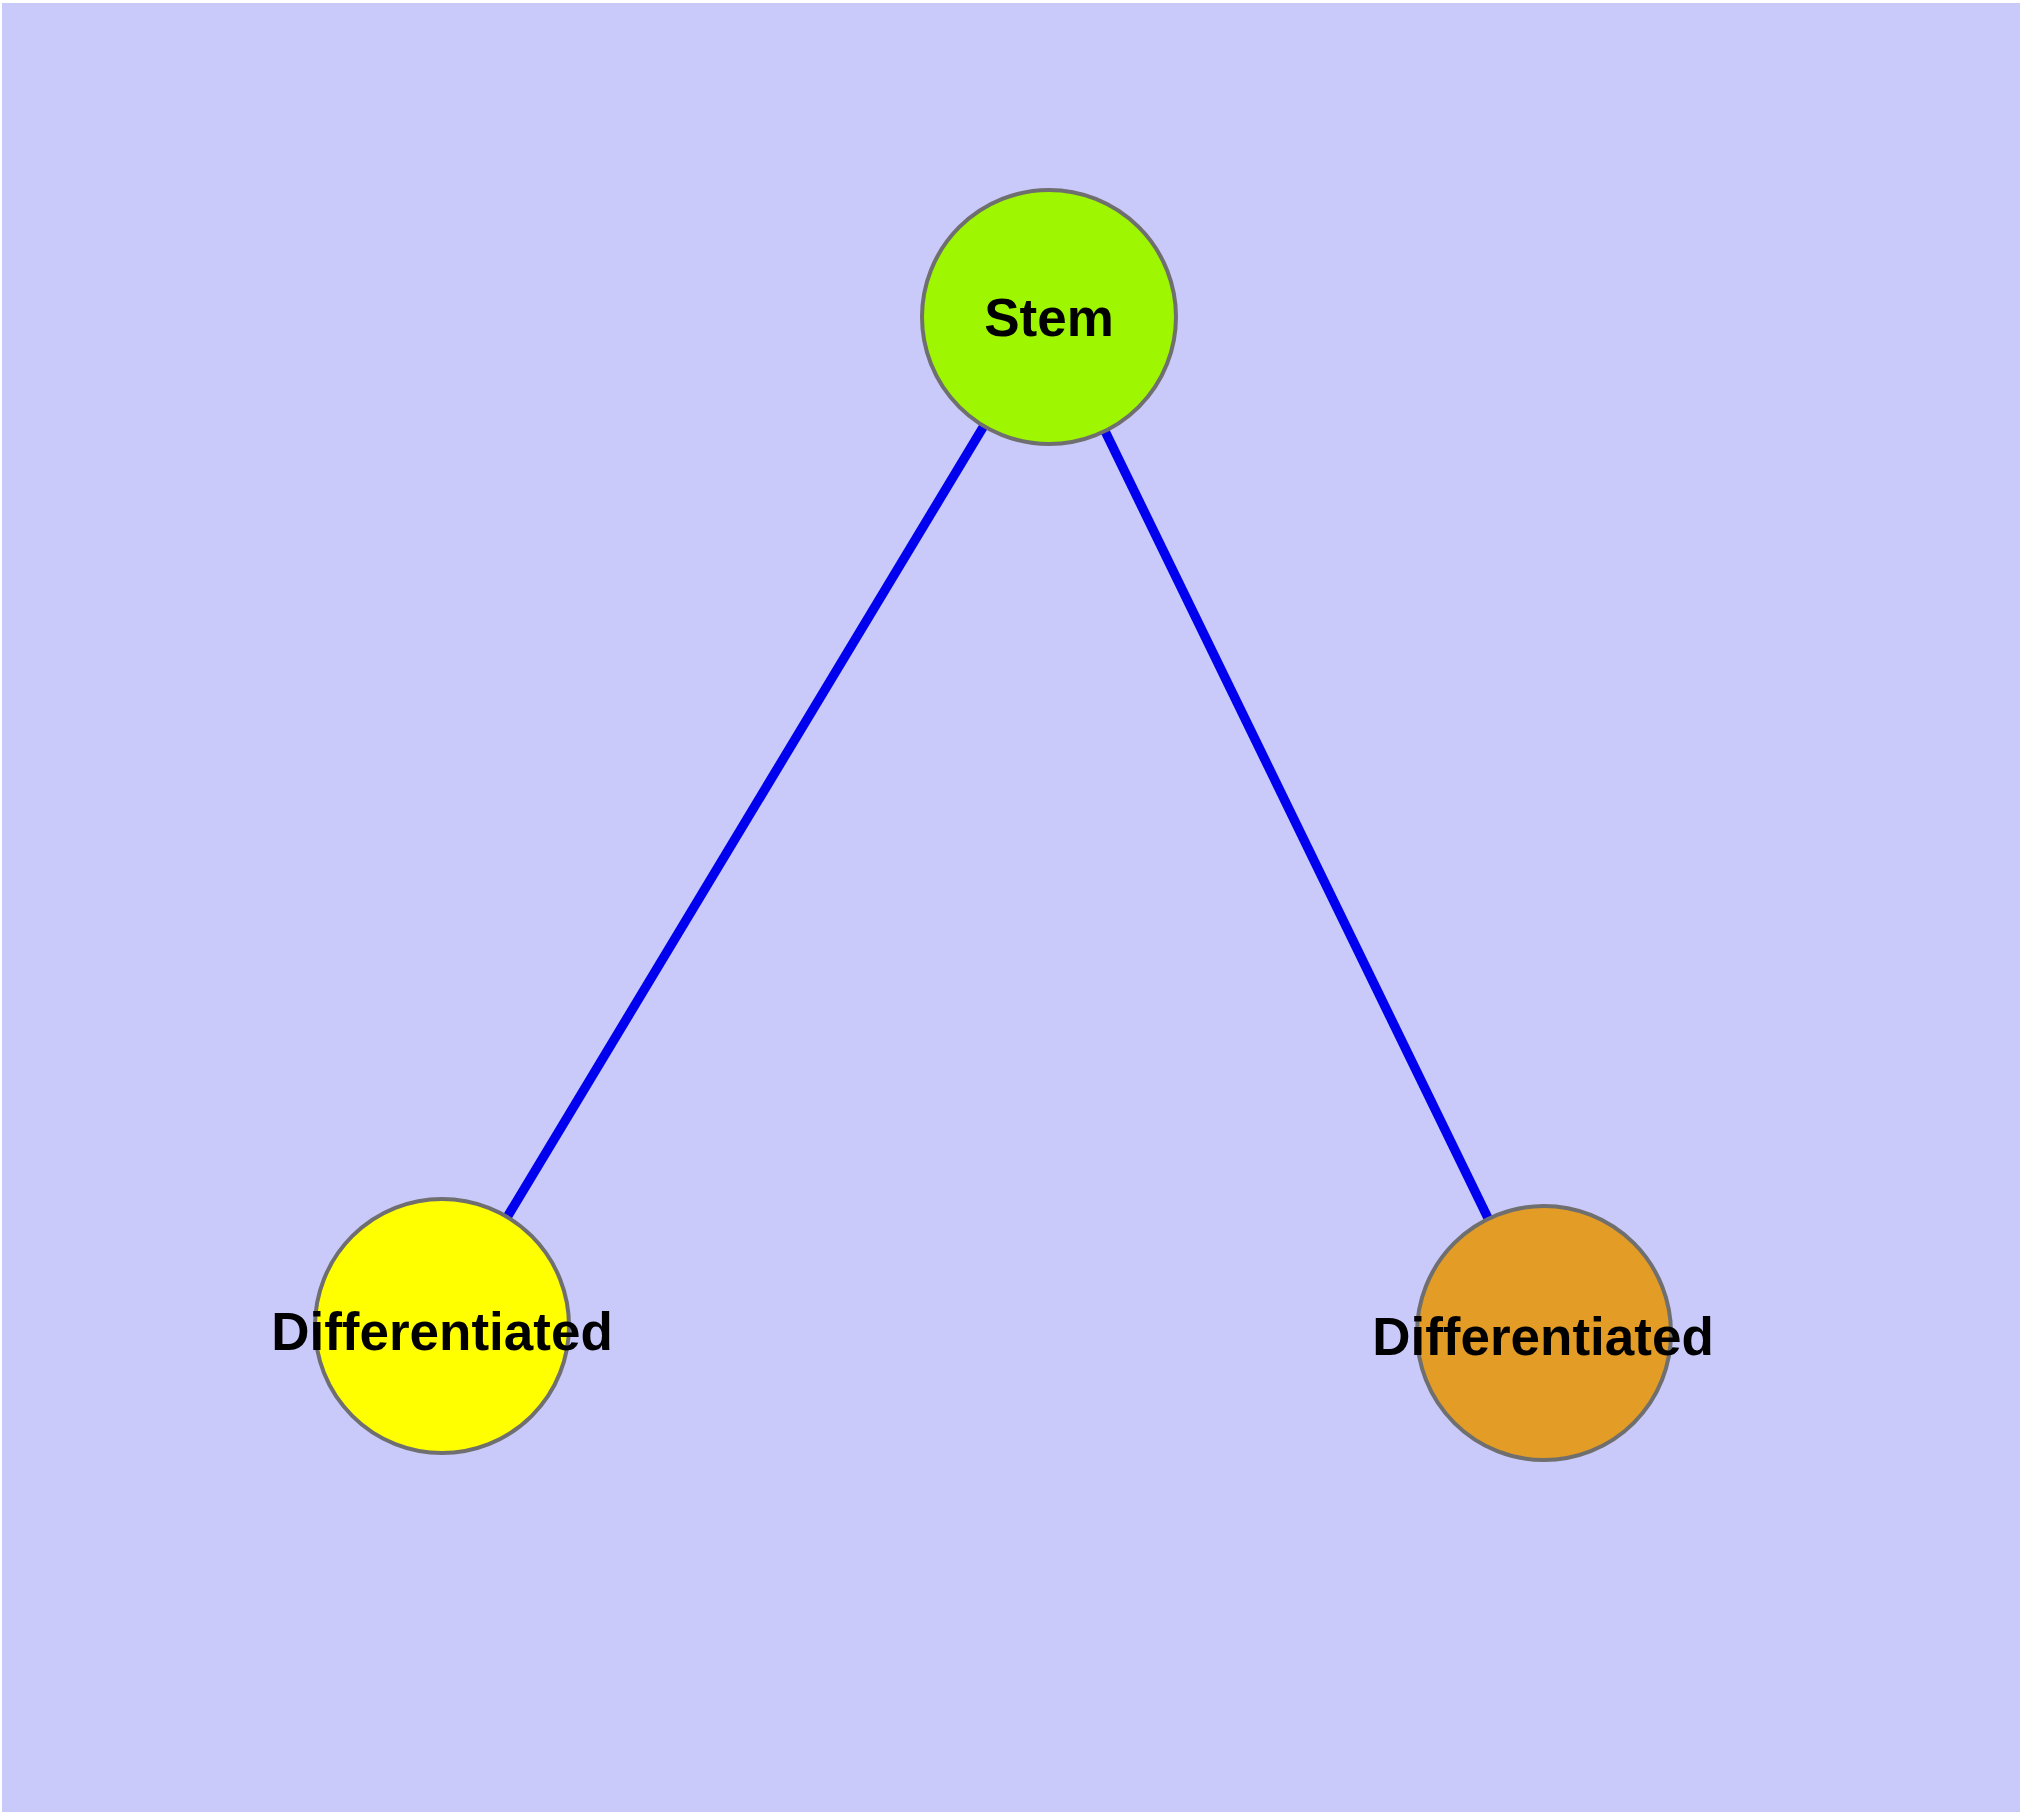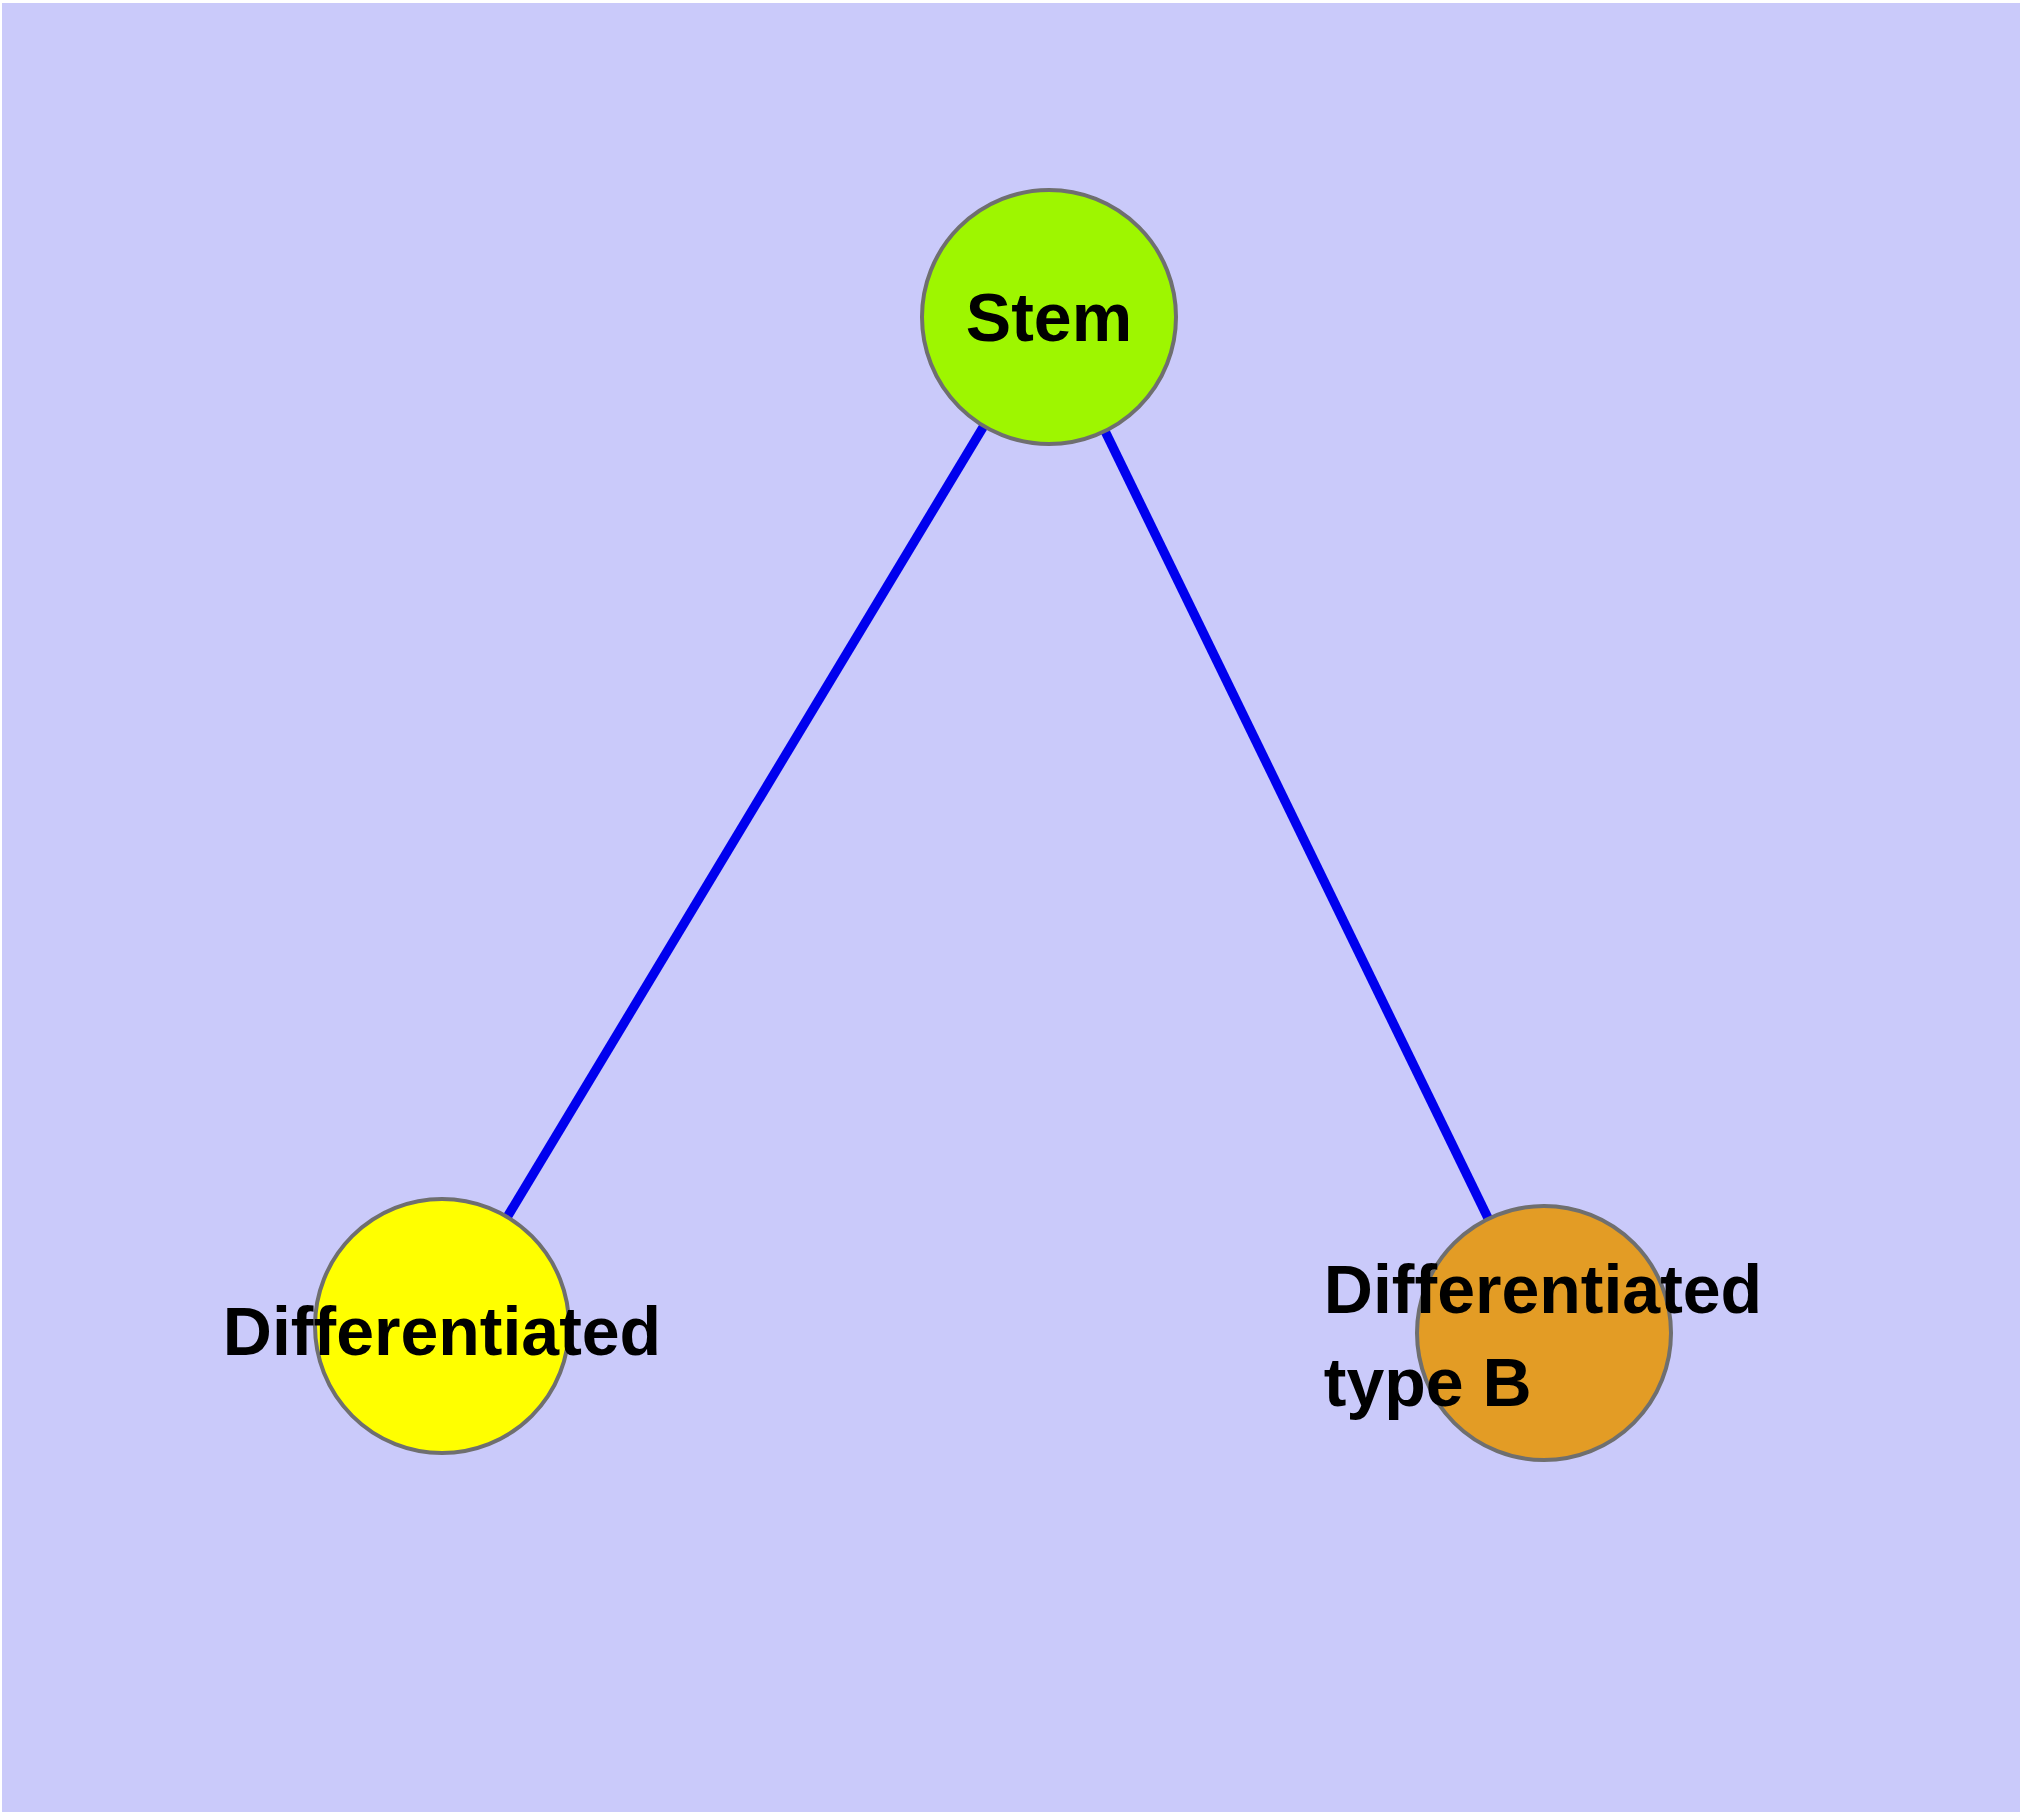--- a/index.html
+++ b/index.html
@@ -37,22 +37,22 @@
     box-sizing: border-box;
     border: 4.2px solid #6F6F6F;
     border-radius: 50%;
   }
   .node-stem   { left: 920px; top: 188px;  }
   .node-type-a { left: 313px;  top: 1197px; }
   .node-type-b { left: 1415px; top: 1204px; }
   .node-label {
     position: absolute;
     transform: translate(-50%, -50%);
-    text-align: left;
-    font-size: 68px;
+    text-align: right;
+    font-size: 53px;
     line-height: 93px;
     font-weight: bold;
     color: #000000;
     white-space: nowrap;
   }
   .label-stem   { left: 1049px; top: 317px;  }
   .label-type-a { left: 442px;  top: 1331px; }
   .label-type-b { left: 1543px; top: 1336px; }
   .label-line { display: block; }
 </style>
@@ -75,17 +75,16 @@
   <div class="node-label label-stem">
     <span class="label-line">Stem</span>
   </div>
 
   <div class="node-label label-type-a">
     <span class="label-line">Differentiated</span>
   </div>
 
   <div class="node-label label-type-b">
     <span class="label-line">Differentiated</span>
-    <span class="label-line">type B</span>
   </div>
 
 </div>
 
 
 </body></html>

